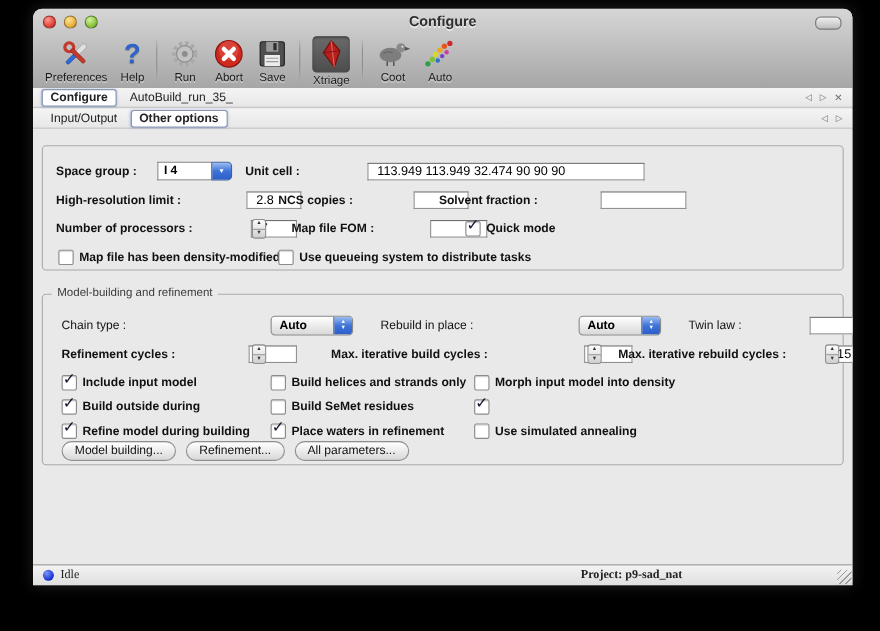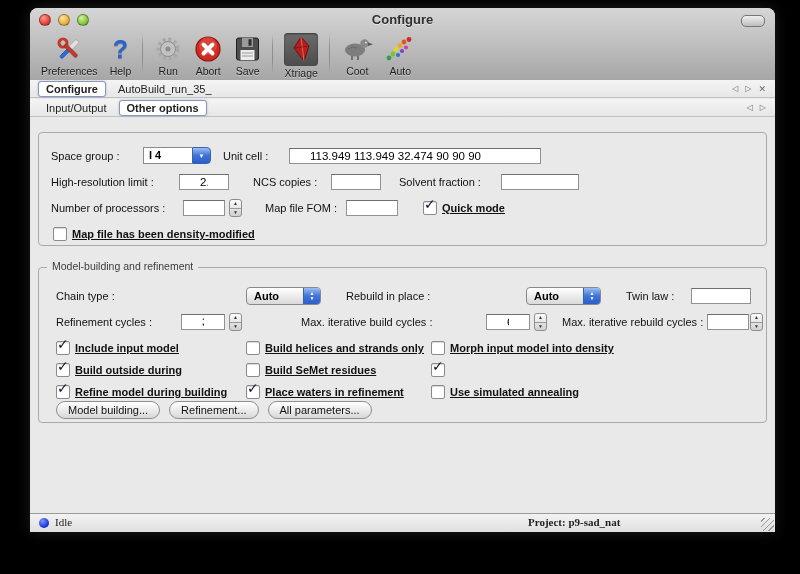--- a/index.html
+++ b/index.html
@@ -36,23 +36,23 @@
   .tab.plain{border:1px solid transparent;}
   .tab-controls{margin-left:auto;display:flex;align-items:center;gap:7px;padding-right:9px;}
   .tab-arrow{font-size:8px;color:#6e6e6e;line-height:10px;}
   .tab-x{font-size:9px;color:#6e6e6e;line-height:10px;}
   
   .content{position:absolute;left:0;top:110px;width:100%;height:396px;background:#e9e9e9;}
   .groupbox{position:absolute;border:1px solid #aaa;border-radius:4px;background:transparent;}
   .groupbox-label{position:absolute;top:-8px;left:8px;background:#e9e9e9;padding:0 5px;font-size:10.5px;color:#3c3c3c;}
   .row{position:absolute;left:0;width:100%;height:18px;}
   .flabel{position:absolute;font-size:11px;color:#111;line-height:18px;white-space:nowrap;}
-  .flabel.b{font-weight:normal;}
+  .flabel.b{font-weight:bold;}
   .tfield{position:absolute;height:16px;box-sizing:border-box;border:1px solid #919191;border-top-color:#6f6f6f;
-    background:#fff;font-size:11.5px;font-family:"Liberation Sans",sans-serif;padding:0 20px;color:#000;border-radius:0;outline:none;}
+    background:#fff;font-size:11.5px;font-family:"Liberation Sans",sans-serif;padding:0 8px;color:#000;border-radius:0;outline:none;margin-left:45px;}
   
   .combo{position:absolute;height:17px;display:flex;}
   .combo-text{background:#fff;border:1px solid #8a8a8a;border-right:none;font-size:11px;font-weight:bold;
     line-height:15px;padding:0 5px;flex:1;box-sizing:border-box;}
   .combo-btn{width:17px;border-radius:0 4px 4px 0;background:linear-gradient(#9cbdf2,#3e74d8 50%,#2c5ec9);
     border:1px solid #3b62a8;display:flex;align-items:center;justify-content:center;color:#fff;font-size:6px;}
   
   .popup{position:absolute;height:18px;display:flex;border:1px solid #8a8a8a;border-radius:4px;overflow:hidden;
     background:linear-gradient(#fff,#d9d9d9);box-sizing:border-box;}
   .popup-text{flex:1;font-size:11px;font-weight:bold;color:#000;line-height:16px;padding:0 7px;}
@@ -63,21 +63,21 @@
   .stepper{position:absolute;width:13px;height:18px;border:1px solid #8f8f8f;border-radius:3px;box-sizing:border-box;
     background:linear-gradient(#fdfdfd,#cfcfcf);display:flex;flex-direction:column;overflow:hidden;}
   .step-half{flex:1;display:flex;align-items:center;justify-content:center;font-size:5px;color:#333;line-height:5px;}
   .step-half.up{border-bottom:1px solid #9a9a9a;}
   
   .checkbox{position:absolute;display:flex;align-items:center;height:18px;}
   .cb-box{width:12px;height:12px;background:#fff;border:1px solid #8b8b8b;border-radius:2px;position:relative;
     box-shadow:inset 0 1px 1px rgba(0,0,0,.15);}
   .cb-check{display:none;position:absolute;left:0px;top:-6px;font-size:14px;font-weight:bold;color:#10152e;}
   .checkbox.checked .cb-check{display:block;}
-  .cb-label{font-size:11px;font-weight:bold;color:#111;margin-left:5px;white-space:nowrap;text-decoration:underline;}
+  .cb-label{font-size:11px;font-weight:bold;color:#111;margin-left:5px;white-space:nowrap;}
   
   .pbtn{height:18px;border-radius:9px;border:1px solid #8f8f8f;background:linear-gradient(#fff,#d8d8d8);
     font-size:11px;color:#111;padding:0 11px;line-height:16px;display:inline-block;box-sizing:border-box;margin-right:9px;}
   .btnrow{position:absolute;display:flex;}
   
   .statusbar{position:absolute;left:0;bottom:0;width:100%;height:18px;background:linear-gradient(#f3f3f3,#dfdfdf);
     border-top:1px solid #9b9b9b;font-family:Liberation Serif, serif;}
   .status-dot{position:absolute;left:9px;top:4px;width:10px;height:10px;border-radius:50%;
     background:radial-gradient(circle at 35% 30%,#7b97f5,#1b34d6 65%,#101f8e);}
   .status-text{position:absolute;left:25px;top:2px;font-size:11px;color:#222;}
@@ -265,20 +265,24 @@
             </span>
           <span class="cb-label">Quick mode</span>
         </div>
       </div>
 
       <div class="row" style="top:92px;">
         <div class="checkbox" style="left:14px;top:0;">
           <span class="cb-box"></span>
           <span class="cb-label">Map file has been density-modified</span>
         </div>
+        <div class="checkbox" style="left:214px;top:0;">
+          <span class="cb-box"></span>
+          <span class="cb-label">Use queueing system to distribute tasks</span>
+        </div>
       </div>
     </div>
 
     <div class="groupbox" style="left:8px;top:149px;width:727px;height:154px;">
       <div class="groupbox-label">Model-building and refinement</div>
 
       <div class="row" style="top:19px;">
         <span class="flabel" style="left:17px;">Chain type :</span>
         <div class="popup" style="left:207px;width:75px;">
           <span class="popup-text">Auto</span>

